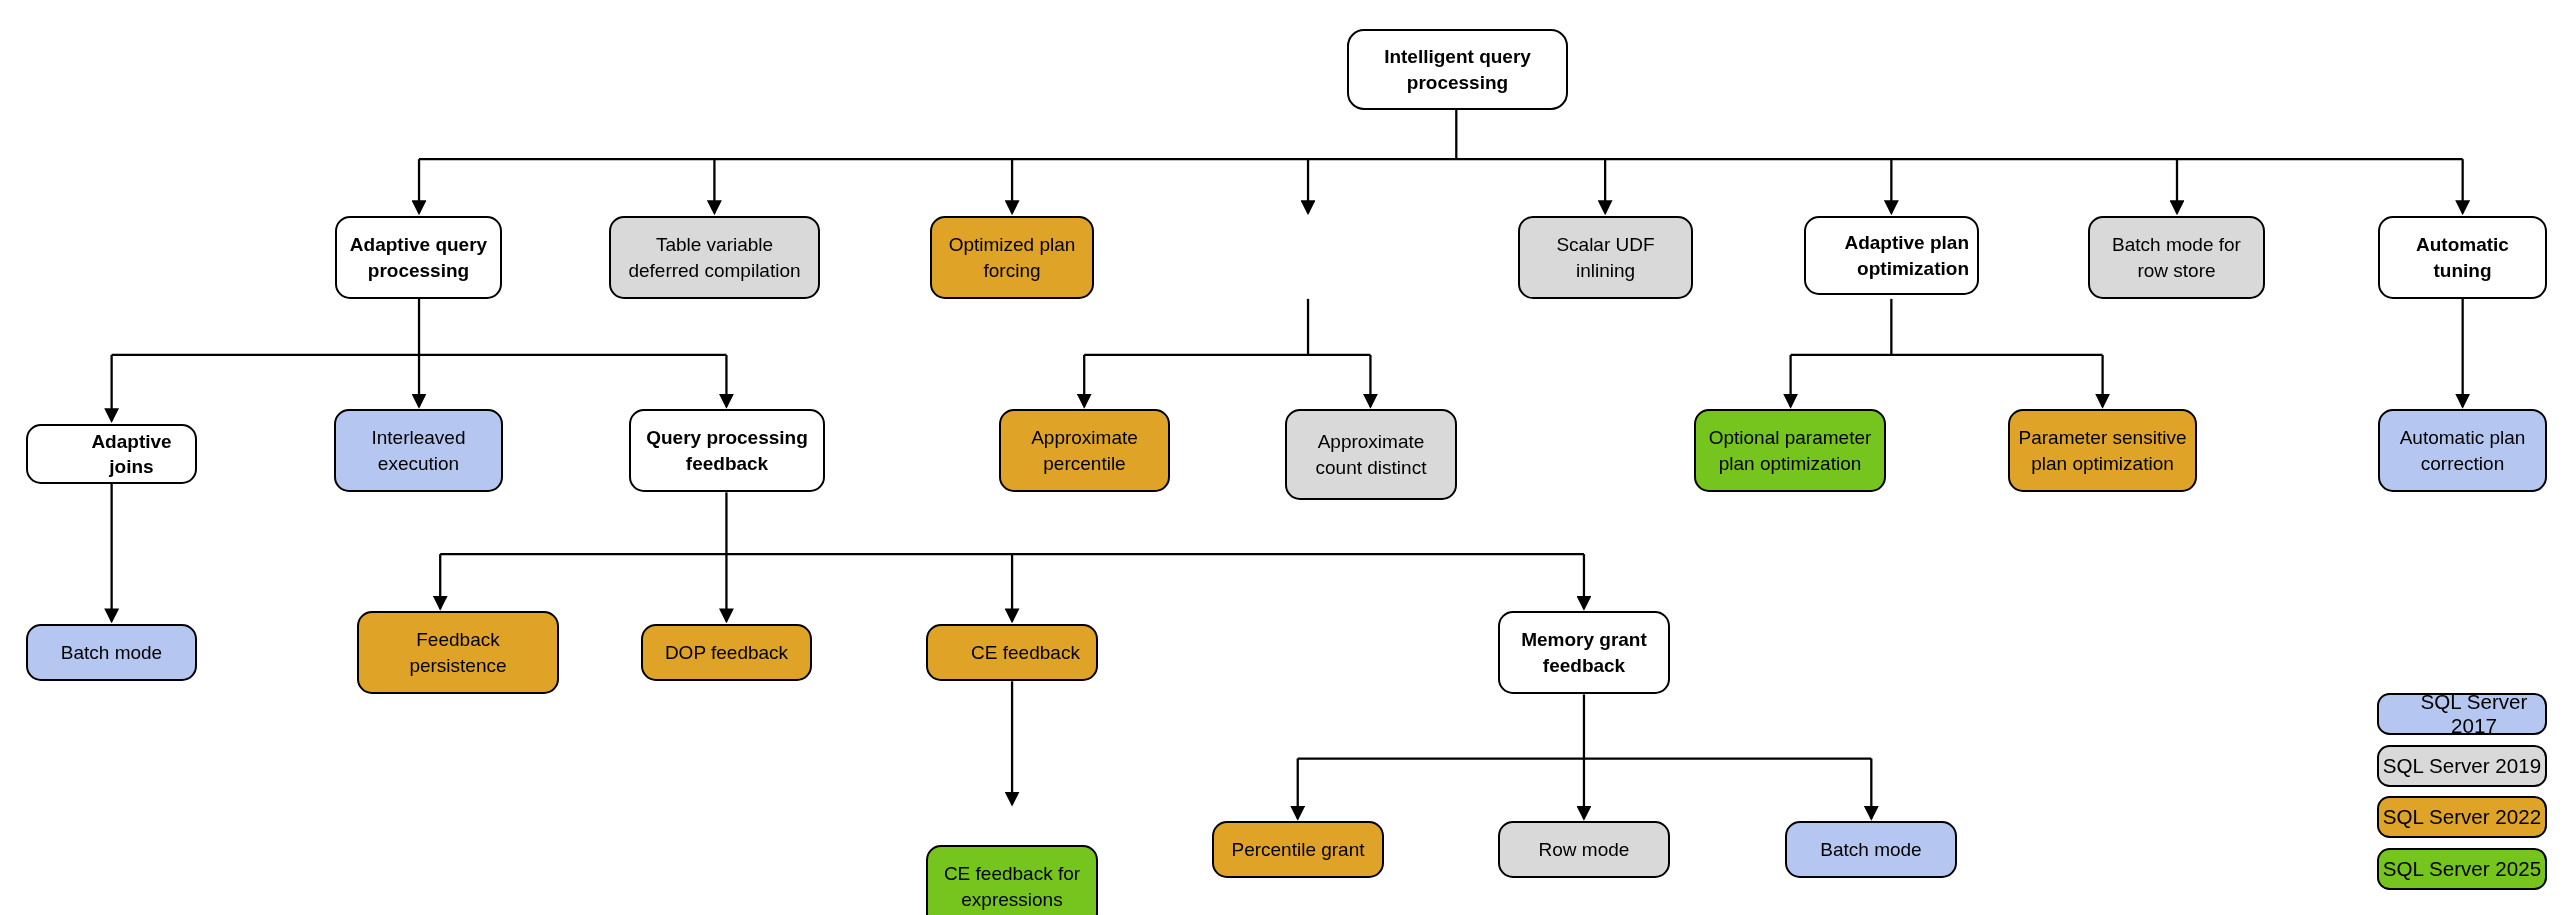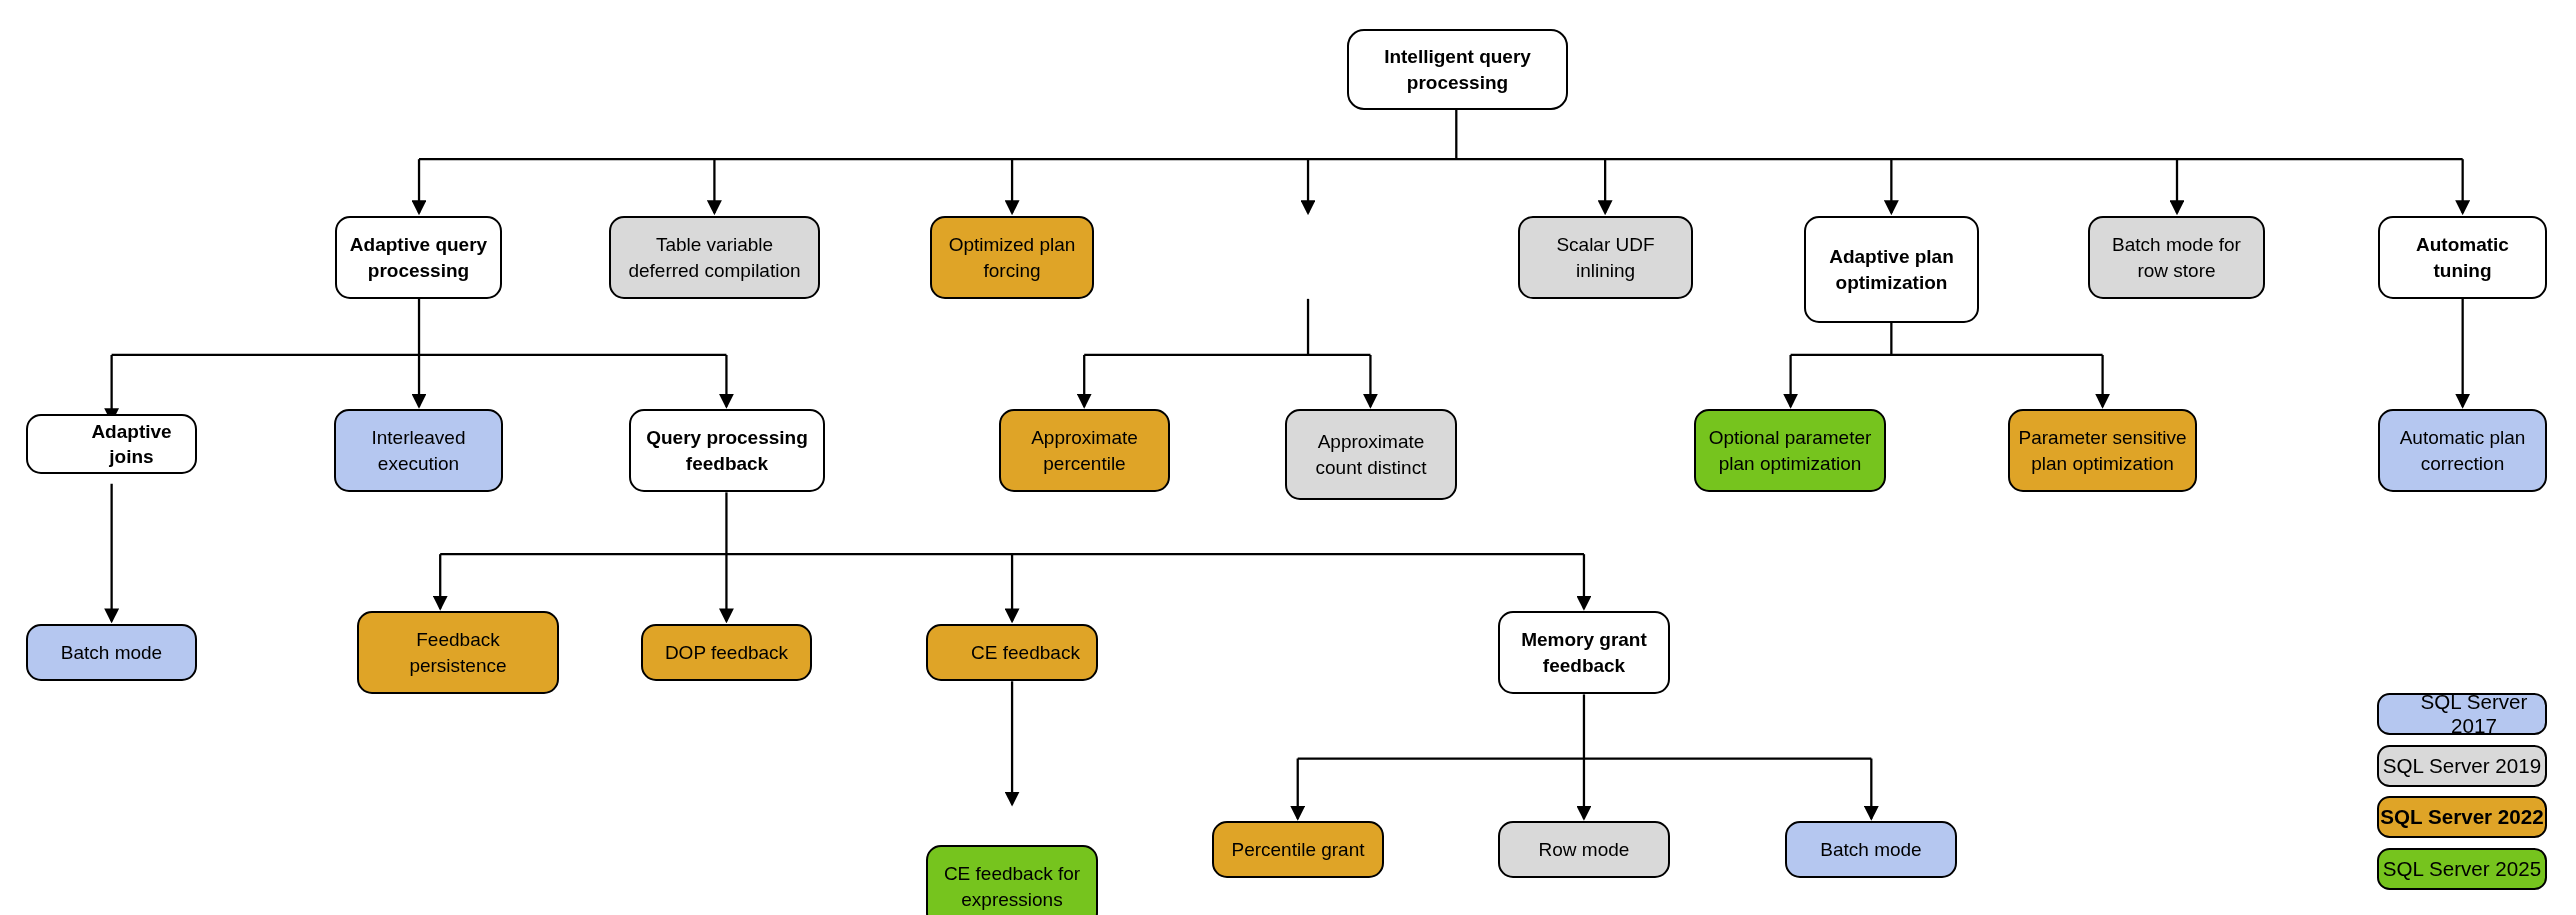--- a/index.html
+++ b/index.html
@@ -47,21 +47,21 @@
     border-radius: 12.6px;
     display: flex;
     align-items: center;
     justify-content: center;
     text-align: center;
     font-size: 20.6px;
     color: #000000;
   }
   .legend-item.v2017 { background: var(--c-2017); padding-left: 24px; }
   .legend-item.v2019 { background: var(--c-2019); }
-  .legend-item.v2022 { background: var(--c-2022); font-weight: bold; }
+  .legend-item.v2022 { background: var(--c-2022); }
   .legend-item.v2025 { background: var(--c-2025); }
 </style>
 </head>
 <body>
 
 <div class="canvas">
 
   <svg class="edges" viewBox="0 0 4500 1600" xmlns="http://www.w3.org/2000/svg">
     <defs>
       <marker id="arrow" viewBox="0 0 10 10" refX="8.5" refY="5" markerWidth="6.5" markerHeight="6.5" orient="auto-start-reverse">
@@ -135,25 +135,25 @@
       </g>
     </g>
   </svg>
 
   <div class="node cat root" style="left:1347px; top:29px;  width:221px; height:81px;">Intelligent query processing</div>
 
   <div class="node cat" style="left:335px;  top:216px; width:167px; height:83px;">Adaptive query processing</div>
   <div class="node v2019" style="left:609px; top:216px; width:211px; height:83px;">Table variable deferred compilation</div>
   <div class="node v2022" style="left:930px; top:216px; width:164px; height:83px;">Optimized plan forcing</div>
   <div class="node v2019" style="left:1518px; top:216px; width:175px; height:83px;">Scalar UDF inlining</div>
-  <div class="node cat" style="left:1804px; top:216px; width:175px; height:107px;">Adaptive plan optimization</div>
+  <div class="node cat" style="left:1804px; top:216px; width:175px; height:79px;text-align:right;">Adaptive plan optimization</div>
   <div class="node v2019" style="left:2088px; top:216px; width:177px; height:83px;">Batch mode for row store</div>
   <div class="node cat" style="left:2378px; top:216px; width:169px; height:83px;">Automatic tuning</div>
 
-  <div class="node cat" style="left:26px;   top:414px; width:171px; height:60px;padding-left:48px;">Adaptive joins</div>
+  <div class="node cat" style="left:26px;   top:424px; width:171px; height:60px;padding-left:48px;">Adaptive joins</div>
   <div class="node v2017" style="left:334px;  top:409px; width:169px; height:83px;">Interleaved execution</div>
   <div class="node cat" style="left:629px; top:409px; width:196px; height:83px;">Query processing feedback</div>
   <div class="node v2022" style="left:999px; top:409px; width:171px; height:83px;">Approximate percentile</div>
   <div class="node v2019" style="left:1285px; top:409px; width:172px; height:91px;">Approximate count distinct</div>
   <div class="node v2025" style="left:1694px; top:409px; width:192px; height:83px;">Optional parameter plan optimization</div>
   <div class="node v2022" style="left:2008px; top:409px; width:189px; height:83px;">Parameter sensitive plan optimization</div>
   <div class="node v2017" style="left:2378px; top:409px; width:169px; height:83px;">Automatic plan correction</div>
 
   <div class="node v2017" style="left:26px;   top:624px; width:171px; height:57px;">Batch mode</div>
   <div class="node v2022" style="left:357px;  top:611px; width:202px; height:83px;">Feedback persistence</div>

